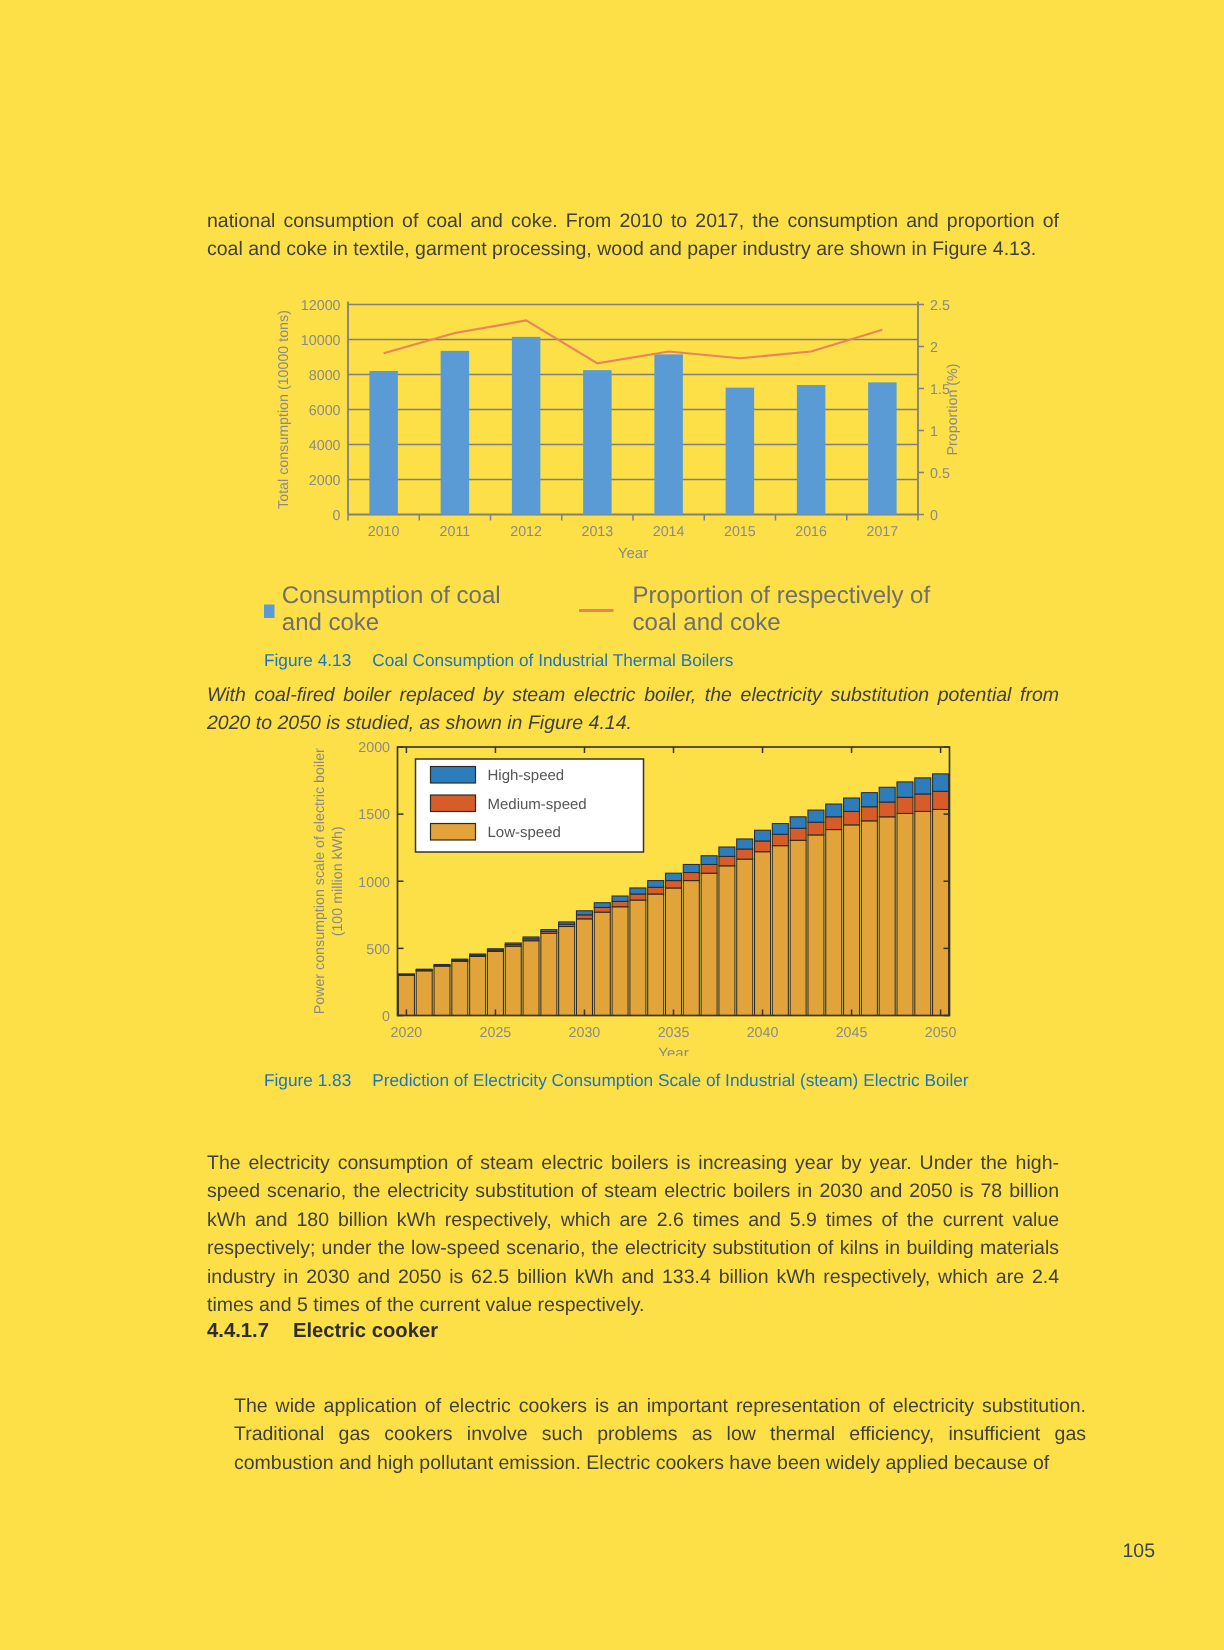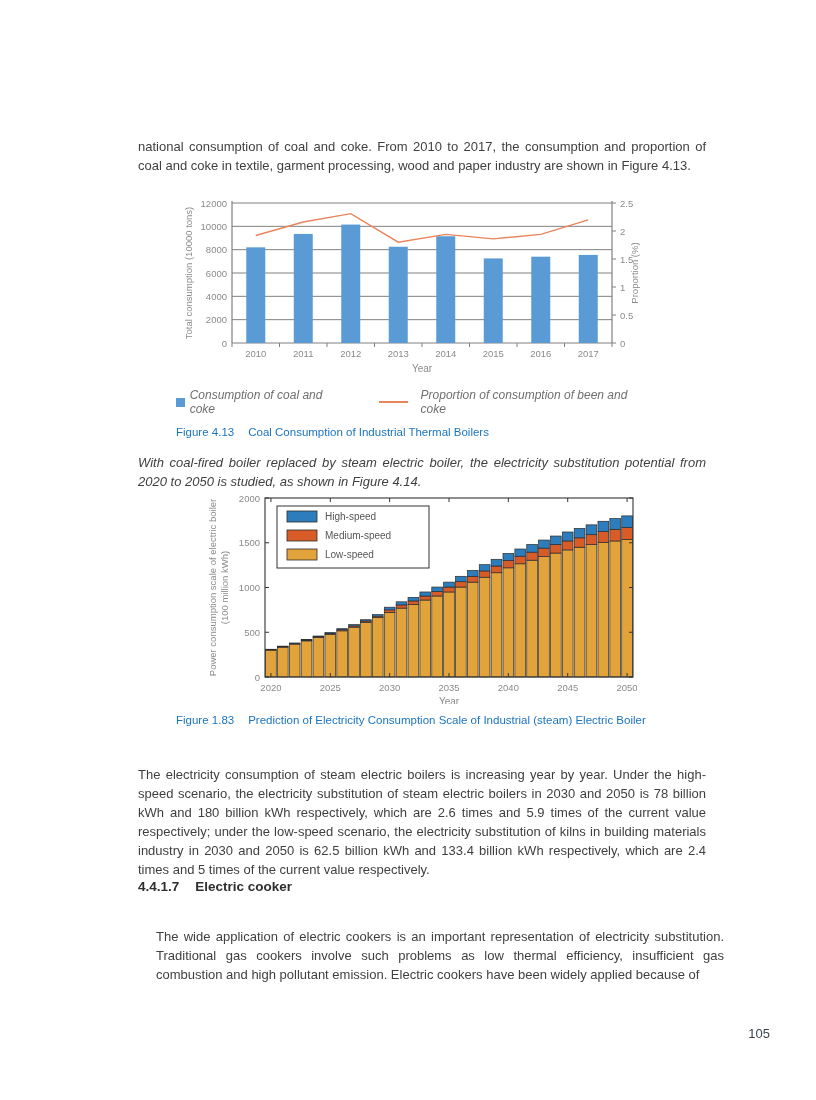--- a/index.html
+++ b/index.html
@@ -1,24 +1,24 @@
 <!DOCTYPE html>
 <html><head>
 <meta charset="utf-8">
 <style>
   html,body{margin:0;padding:0;background:#e9e9e9;}
-  #page{position:relative;width:816px;height:1100px;background:#ffffff;margin:0 auto;
+  #page{position:relative;width:816px;height:1100px;background:#fde047;margin:0 auto;
         font-family:"Liberation Sans", sans-serif;color:#3f3f3f;overflow:hidden;}
   .para{position:absolute;left:138px;width:568px;font-size:13px;line-height:19px;
         text-align:justify;color:#3f3f3f;}
   .figure-block{position:absolute;left:176px;width:470px;}
   .caption{margin-top:10px;text-align:left;font-size:11.5px;color:#1b74c0;}
   .caption .cap-label{margin-right:14px;}
   .legend-row{display:flex;justify-content:flex-start;align-items:center;gap:10px;
-              font-size:12px;color:#6f6f6f;margin-top:2px;font-style:italic;}
+              font-size:16px;color:#6f6f6f;margin-top:2px;}
   .legend-item{display:flex;align-items:center;gap:5px;}
   .swatch-square{width:9px;height:9px;display:inline-block;}
   .swatch-line{width:30px;height:2px;display:inline-block;margin:0 8px 0 24px;}
   .section-heading{position:absolute;left:138px;font-size:13.5px;font-weight:bold;color:#2e2e2e;}
   .section-heading .sec-num{margin-right:16px;}
   .page-number{position:absolute;right:46px;font-size:13px;color:#3a4550;}
   svg text{font-family:"Liberation Sans", sans-serif;}
 </style>
 </head>
 <body>
@@ -87,21 +87,21 @@
         <text x="16" y="79" font-size="9.5" fill="#8a8a8a" text-anchor="middle" transform="rotate(-90 16 79)">Total consumption (10000 tons)</text>
         <text x="462" y="79" font-size="9.5" fill="#8a8a8a" text-anchor="middle" transform="rotate(-90 462 79)">Proportion (%)</text>
       </svg>
     <div class="legend-row">
       <span class="legend-item">
         <span class="swatch-square" style="background-color: rgb(91, 155, 213);"></span>
         <span>Consumption of coal and coke</span>
       </span>
       <span class="legend-item">
         <span class="swatch-line" style="background-color: rgb(232, 132, 92);"></span>
-        <span>Proportion of consumption of been and coke</span>
+        <span>Proportion of respectively of coal and coke</span>
       </span>
     </div>
     <div class="caption">
       <span class="cap-label">Figure 4.13</span><span>Coal Consumption of Industrial Thermal Boilers</span>
     </div>
   </div>
 
   <p class="para" style="top:440px;font-style:italic;">With coal-fired boiler replaced by steam electric boiler, the electricity substitution potential from 2020 to 2050 is studied, as shown in Figure 4.14.</p>
 
   <div class="figure-block" style="top:492px;">

